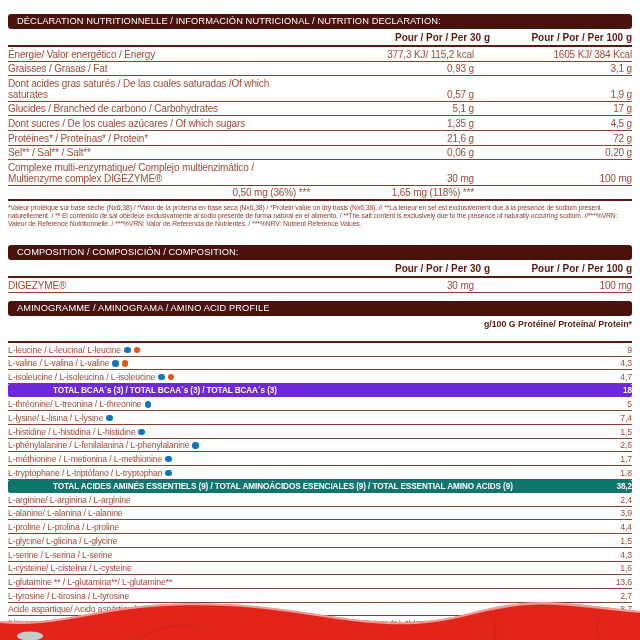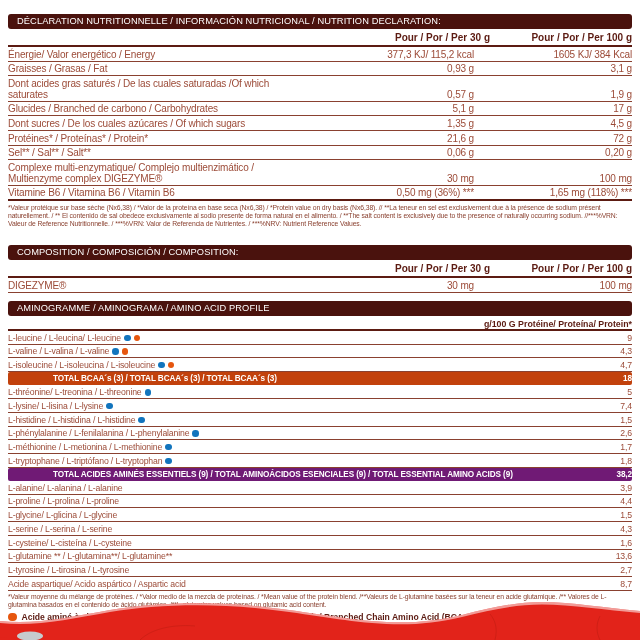--- a/index.html
+++ b/index.html
@@ -17,37 +17,37 @@
   .trow{display:grid;grid-template-columns:1fr 148px 142px;align-items:end;
         font-size:10px;color:#9C4B38;padding:1.6px 0 1px;
         border-bottom:1.3px solid #8A4130;letter-spacing:-.15px;gap:16px;}
   .trow .v{text-align:right;}
   .trow.thick{border-bottom:2.6px solid #5C1B12;}
   .lbl2{display:block;}
 
   .fnote{font-size:6.8px;color:#8A4130;line-height:1.2;margin-top:2.5px;letter-spacing:-.1px;}
 
   .unit-head{font-size:8.8px;font-weight:bold;color:#5C1B12;text-align:right;
-             padding:3px 0 0;border-bottom:2.2px solid #5C1B12;}
+             padding:3px 0 12px;border-bottom:2.2px solid #5C1B12;}
 
   .arow{display:grid;grid-template-columns:1fr 44px;align-items:end;
         font-size:8.7px;color:#9C4B38;padding:1.7px 0 1px;
         border-bottom:1.3px solid #8A4130;letter-spacing:-.15px;}
   .arow .v{text-align:right;}
 
   .dot{display:inline-block;width:6.5px;height:6.5px;border-radius:50%;
        margin-left:3px;vertical-align:-0.5px;}
   .dot.essential{background:#1274BD;}
   .dot.bcaa{background:#E6560E;}
 
   .total-bar{display:grid;grid-template-columns:1fr 34px;align-items:center;height:12.5px;
              color:#fff;font-weight:bold;font-size:8.2px;border-radius:2px;
              padding-left:45px;letter-spacing:-.1px;margin:0.5px 0;}
-  .total-bar.orange{background:#c2410c;}
-  .total-bar.blue{background:#701a75;}
+  .total-bar.orange{background:#6d28d9;}
+  .total-bar.blue{background:#0f766e;}
   .total-bar .v{text-align:right;}
 
   .legend-row{display:flex;align-items:center;gap:5px;font-size:8.6px;font-weight:bold;
               color:#5C1B12;margin-top:2.6px;}
   .legend-dot{width:8.5px;height:8.5px;border-radius:50%;flex:0 0 auto;}
 
   .gap-s{height:8px;} .gap-m{height:17px;}
 
   #bottom-art{position:absolute;left:0;bottom:0;width:640px;height:46px;}
 </style>
@@ -97,21 +97,20 @@
         <div class="lbl">Sel** / Sal** / Salt**</div>
         <div class="v">0,06 g</div>
         <div class="v">0,20 g</div>
       </div>
       <div class="trow">
         <div class="lbl">Complexe multi-enzymatique/  Complejo multienzimático /<span class="lbl2">Multienzyme complex DIGEZYME®</span></div>
         <div class="v">30 mg</div>
         <div class="v">100 mg</div>
       </div>
       <div class="trow thick">
-        <div class="lbl">Vitamine B6 / Vitamina B6 / Vitamin B6</div>
         <div class="v">0,50 mg (36%) ***</div>
         <div class="v">1,65 mg (118%) ***</div>
       </div>
     </div>
   <div class="fnote">*Valeur protéique sur base sèche (Nx6,38) / *Valor de la proteína en base seca (Nx6,38) / *Protein value on dry basis (Nx6,38). // **La teneur en sel est exclusivement due à la présence de sodium présent naturellement. / ** El contenido de sal obedece exclusivamente al sodio presente de forma natural en el alimento. / **The salt content is exclusively due to the presence of naturally occurring sodium. //***%VRN: Valeur de Reference Nutritionnelle. / ***%VRN: Valor de Referencia de Nutrientes. / ***%NRV: Nutrient Reference Values.</div>
 
   <div class="gap-m"></div>
 
   <div class="bar">COMPOSITION / COMPOSICIÓN / COMPOSITION:</div>
   <div class="colhead">
@@ -170,20 +169,24 @@
       </div>
       <div class="arow">
         <div class="lbl">L-tryptophane / L-triptófano / L-tryptophan<span class="dot essential"></span></div>
         <div class="v">1,8</div>
       </div>
       <div class="total-bar blue">
         <div class="tl">TOTAL ACIDES AMINÉS ESSENTIELS (9) / TOTAL AMINOÁCIDOS  ESENCIALES (9) / TOTAL ESSENTIAL AMINO ACIDS (9)</div>
         <div class="v">38,2</div>
       </div>
       <div class="arow">
+        <div class="lbl">L-arginine/ L-arginina / L-arginine</div>
+        <div class="v">2,4</div>
+      </div>
+      <div class="arow">
         <div class="lbl">L-alanine/ L-alanina / L-alanine</div>
         <div class="v">3,9</div>
       </div>
       <div class="arow">
         <div class="lbl">L-proline / L-prolina / L-proline</div>
         <div class="v">4,4</div>
       </div>
       <div class="arow">
         <div class="lbl">L-glycine/ L-glicina / L-glycine</div>
         <div class="v">1,5</div>

